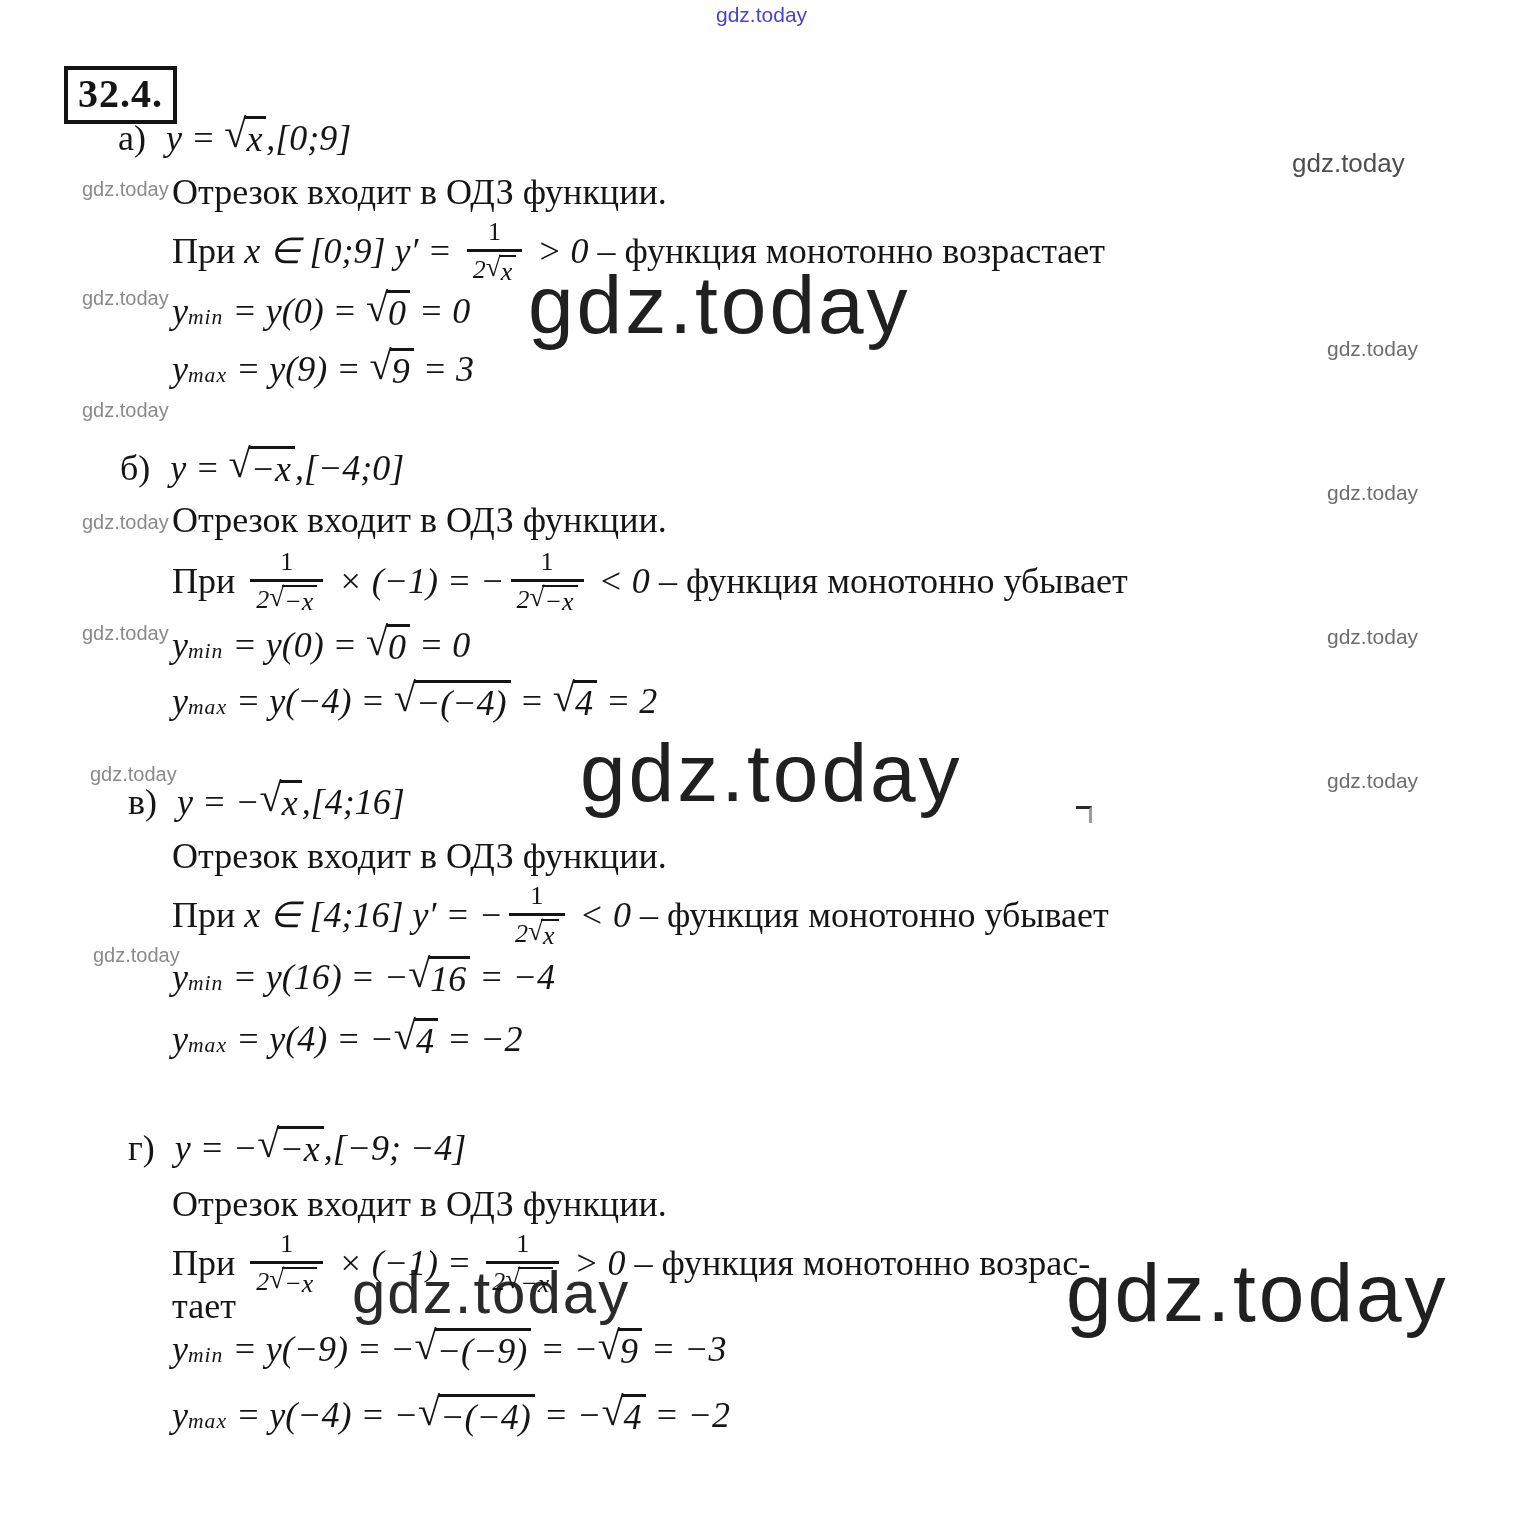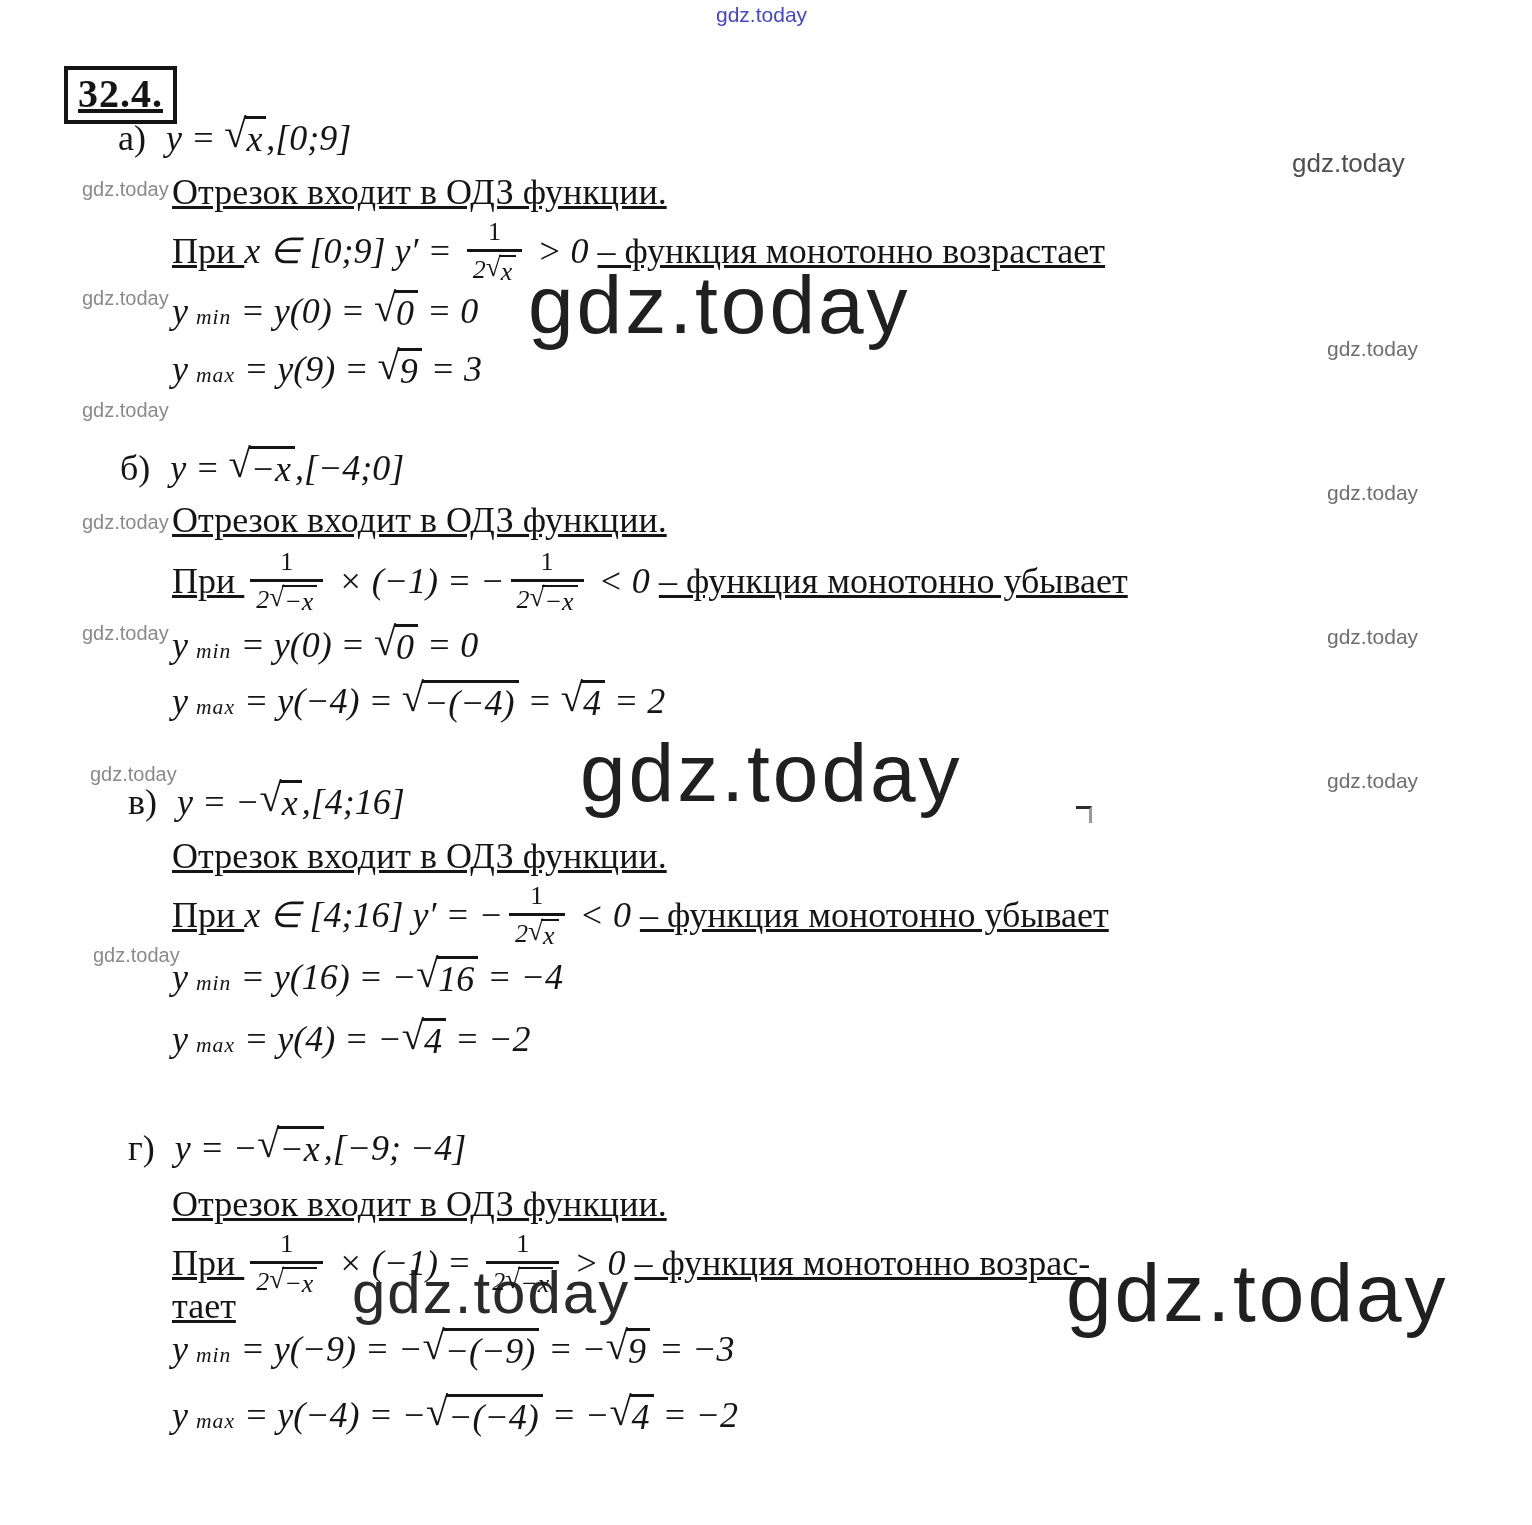--- a/index.html
+++ b/index.html
@@ -16,33 +16,32 @@
   
   .line {
     position:absolute;
     display:flex;
     align-items:center;
     white-space:pre;
     font-size:36px;
     line-height:1.15;
   }
   .line span { white-space:pre; }
-  .cyr { font-style:normal; font-family:"Liberation Serif", serif;text-decoration:underline; }
+  .cyr { font-style:normal; font-family:"Liberation Serif", serif; }
   .mt  { font-style:italic; font-family:"Liberation Serif", serif; }
   .lbl { font-style:normal; margin-right:20px; }
 
   
   .numbox {
     position:absolute; left:64px; top:66px;
     border:4px solid #141414;
     padding:0 10px 3px 10px;
     font-weight:bold; font-size:40px;
     font-family:"Liberation Serif", serif;
     letter-spacing:1px;
-    text-decoration:underline;
   }
 
   
   .sqrt { display:inline-flex; align-items:flex-start; font-style:italic; }
   .sqrt::before {
     content:"√";
     font-style:normal;
     font-size:1.12em;
     line-height:1;
     margin-right:-2px;
@@ -65,21 +64,21 @@
     font-style:italic;
   }
   .frac .num { padding:0 8px 2px 8px; font-style:normal; }
   .frac .den {
     border-top:3px solid #141414;
     padding:3px 6px 0 6px;
     display:inline-flex;
     align-items:flex-start;
   }
 
-  sub.vsub { font-size:0.6em; font-style:italic; position:relative; top:0.25em; letter-spacing:1px;margin-left:8px; }
+  sub.vsub { font-size:0.6em; font-style:italic; position:relative; top:0.25em; letter-spacing:1px; }
 
   
   .wm {
     position:absolute;
     font-family:Liberation Sans, sans-serif;
     font-weight:normal;
     color:#8a8a8a;
     white-space:nowrap;
     pointer-events:none;
     text-align:center;

